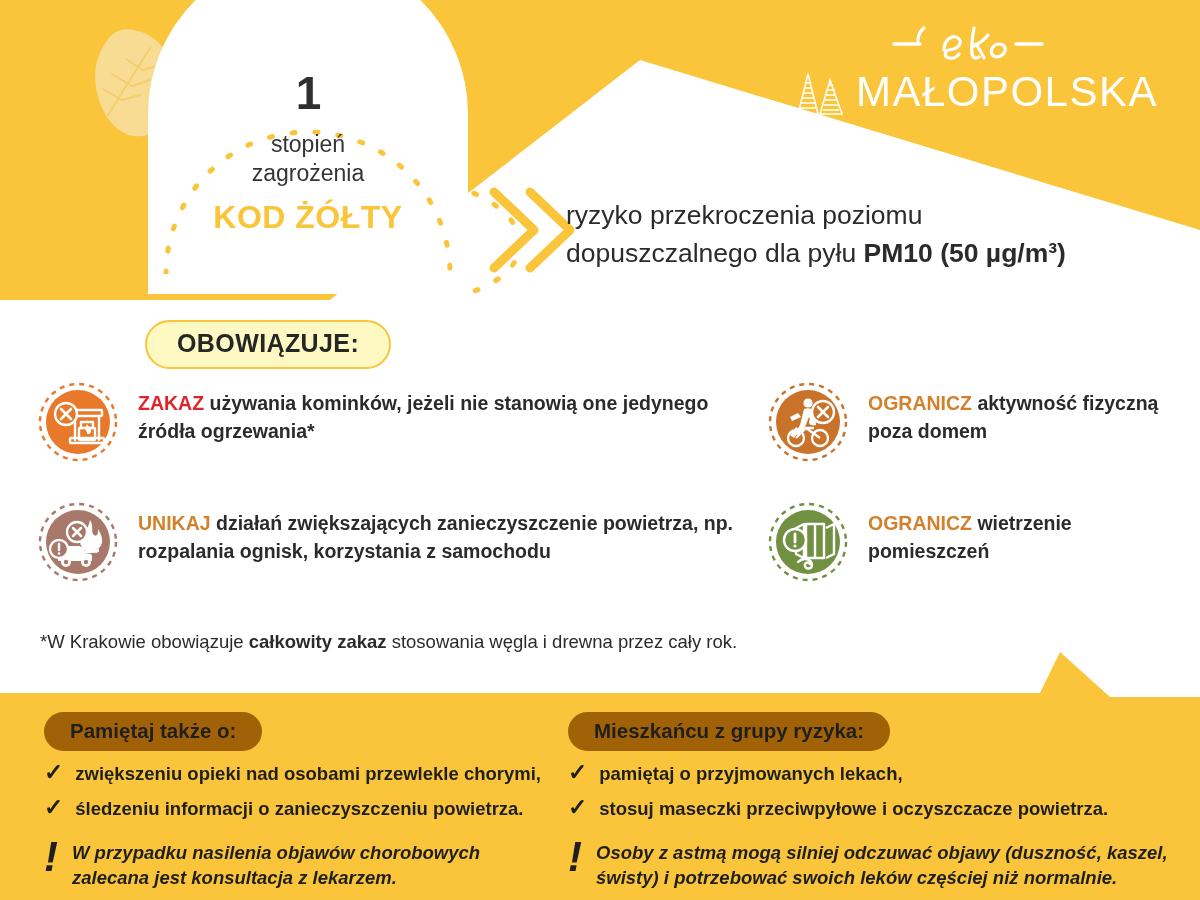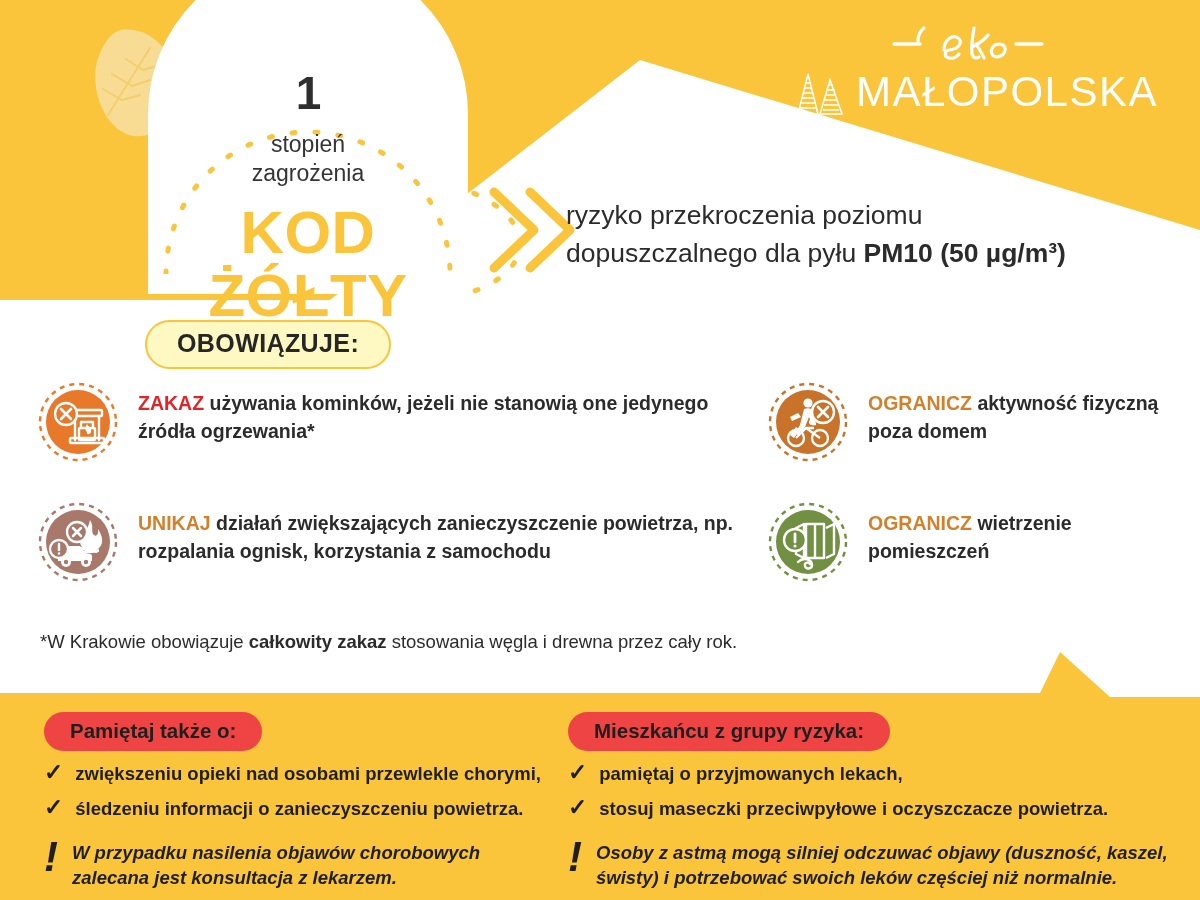--- a/index.html
+++ b/index.html
@@ -42,21 +42,21 @@
   #hero-number {
     font-size: 46px; font-weight: bold; color: #2f2f2f;
     line-height: 1.0; letter-spacing: -1px;
   }
   #hero-sub {
     margin-top: 14px;
     font-size: 23px; color: #343434; line-height: 1.28;
   }
   #hero-code {
     margin-top: 12px;
-    font-size: 60px; font-weight: bold; color: #FAC53A;
+    font-size: 32px; font-weight: bold; color: #FAC53A;
     letter-spacing: 0.5px; line-height: 1.05;
   }
 
   #chevrons { position: absolute; left: 484px; top: 182px; z-index: 6; }
 
   #headline {
     position: absolute; left: 566px; top: 196px; width: 630px;
     z-index: 6;
     font-size: 26.5px; color: #2b2b2b; line-height: 1.45;
   }
@@ -103,21 +103,21 @@
     position: absolute; left: 40px; top: 631px; z-index: 6;
     font-size: 18.5px; color: #2b2b2b;
   }
   #footnote b { font-weight: bold; }
   .panel-col { position: absolute; z-index: 6; }
   #panel-left { left: 44px; top: 712px; width: 510px; }
   #panel-right { left: 568px; top: 712px; width: 620px; }
 
   .panel-pill {
     display: inline-block;
-    background: #ef4444; color: #1f1f1f;
+    background: #a16207; color: #1f1f1f;
     font-size: 20.5px; font-weight: bold;
     padding: 7px 26px 8px 26px;
     border-radius: 22px;
   }
   .check-row {
     display: flex; align-items: flex-start; gap: 12px;
     margin-top: 11px;
   }
   .check-mark {
     font-size: 23px; font-weight: bold; color: #1f1f1f; line-height: 1;

